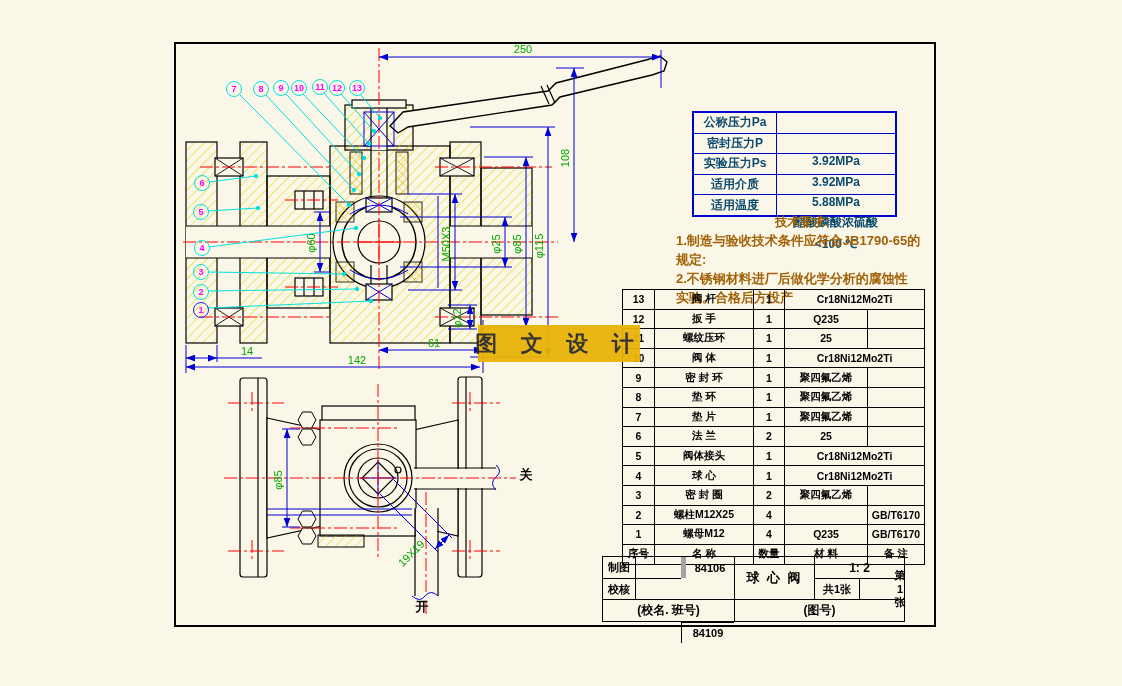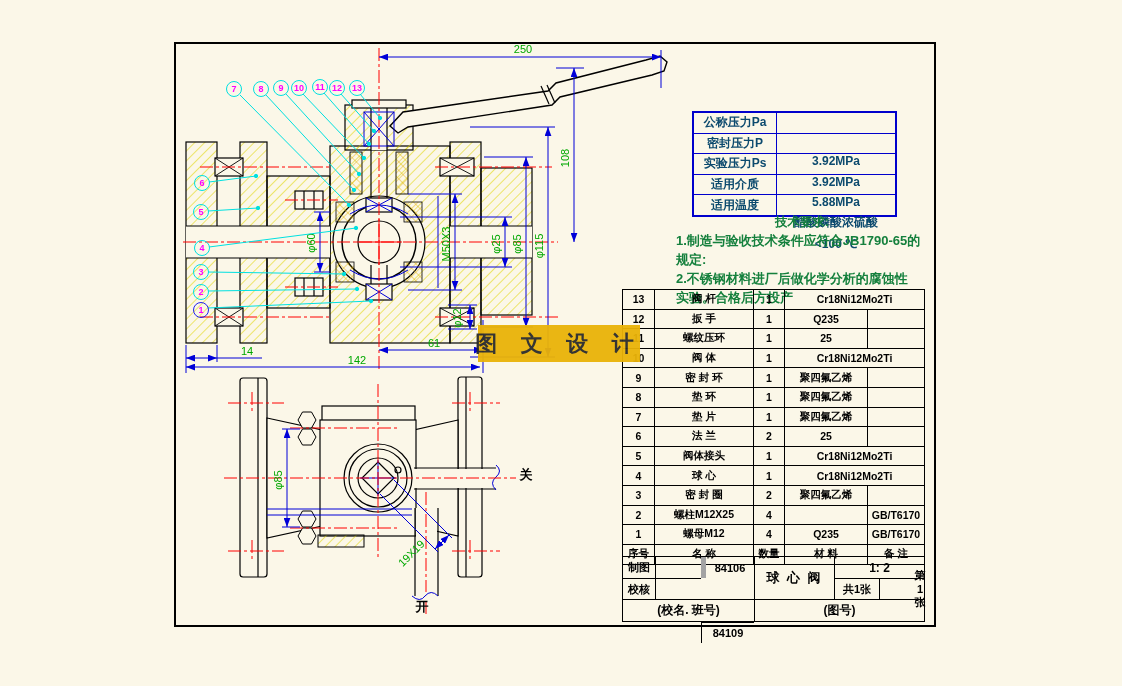--- a/index.html
+++ b/index.html
@@ -9,34 +9,34 @@
   #frame{left:174px;top:42px;width:758px;height:581px;border:2px solid #000;}
   
   #ptable{left:692px;top:111px;width:201px;border:2px solid #00C;}
   .prow{display:flex;height:19.6px;border-top:1px solid #00C;}
   .prow:first-child{border-top:none;}
   .pcell{display:flex;align-items:center;justify-content:center;
     font-size:12px;font-weight:bold;color:#0c4a6e;}
   .pl{width:82px;border-right:1px solid #00C;}
   .pv{flex:1;margin-top:48px;}
   
-  #techreq{left:676px;top:214px;width:252px;color:#15803d;}
+  #techreq{left:676px;top:214px;width:252px;color:#a16207;}
   #techreq .t{text-align:center;font-size:12.5px;font-weight:bold;}
   #techreq .l{font-size:13px;font-weight:bold;margin-top:1px;white-space:nowrap;}
   
   #bom{left:622px;top:289px;width:301px;border:1.6px solid #000;background:transparent;}
   .brow{display:flex;height:18.6px;border-top:1px solid #000;}
   .brow:first-child{border-top:none;}
   .bc{display:flex;align-items:center;justify-content:center;font-size:10.5px;
     font-weight:bold;color:#000;border-left:1px solid #000;overflow:hidden;white-space:nowrap;}
   .bc:first-child{border-left:none;}
   .c-seq{width:31px;} .c-name{width:98px;} .c-qty{width:30px;}
   .c-mat{width:82px;} .c-rem{flex:1;} .c-matrem{width:140px;flex:1;}
   
-  #tblock{left:622px;top:556px;width:301px;height:64px;border:1.6px solid #000;text-align:center;}
+  #tblock{left:602px;top:556px;width:301px;height:64px;border:1.6px solid #000;text-align:center;}
   .tb{position:absolute;display:flex;align-items:center;justify-content:center;
     font-weight:bold;color:#000;font-size:11px;box-sizing:border-box;}
   
   #wm{left:478px;top:325px;width:162px;height:37px;background:#eab308;opacity:.95;
     display:flex;align-items:center;justify-content:center;z-index:30;
     font-family:"Liberation Serif",serif;font-size:22px;font-weight:bold;
     color:#2b2b2b;letter-spacing:9px;white-space:nowrap;}
   svg{position:absolute;left:0;top:0;}
   svg text{font-family:"Liberation Sans",sans-serif;}
   .dimt{fill:#00A800;font-size:11px;}

